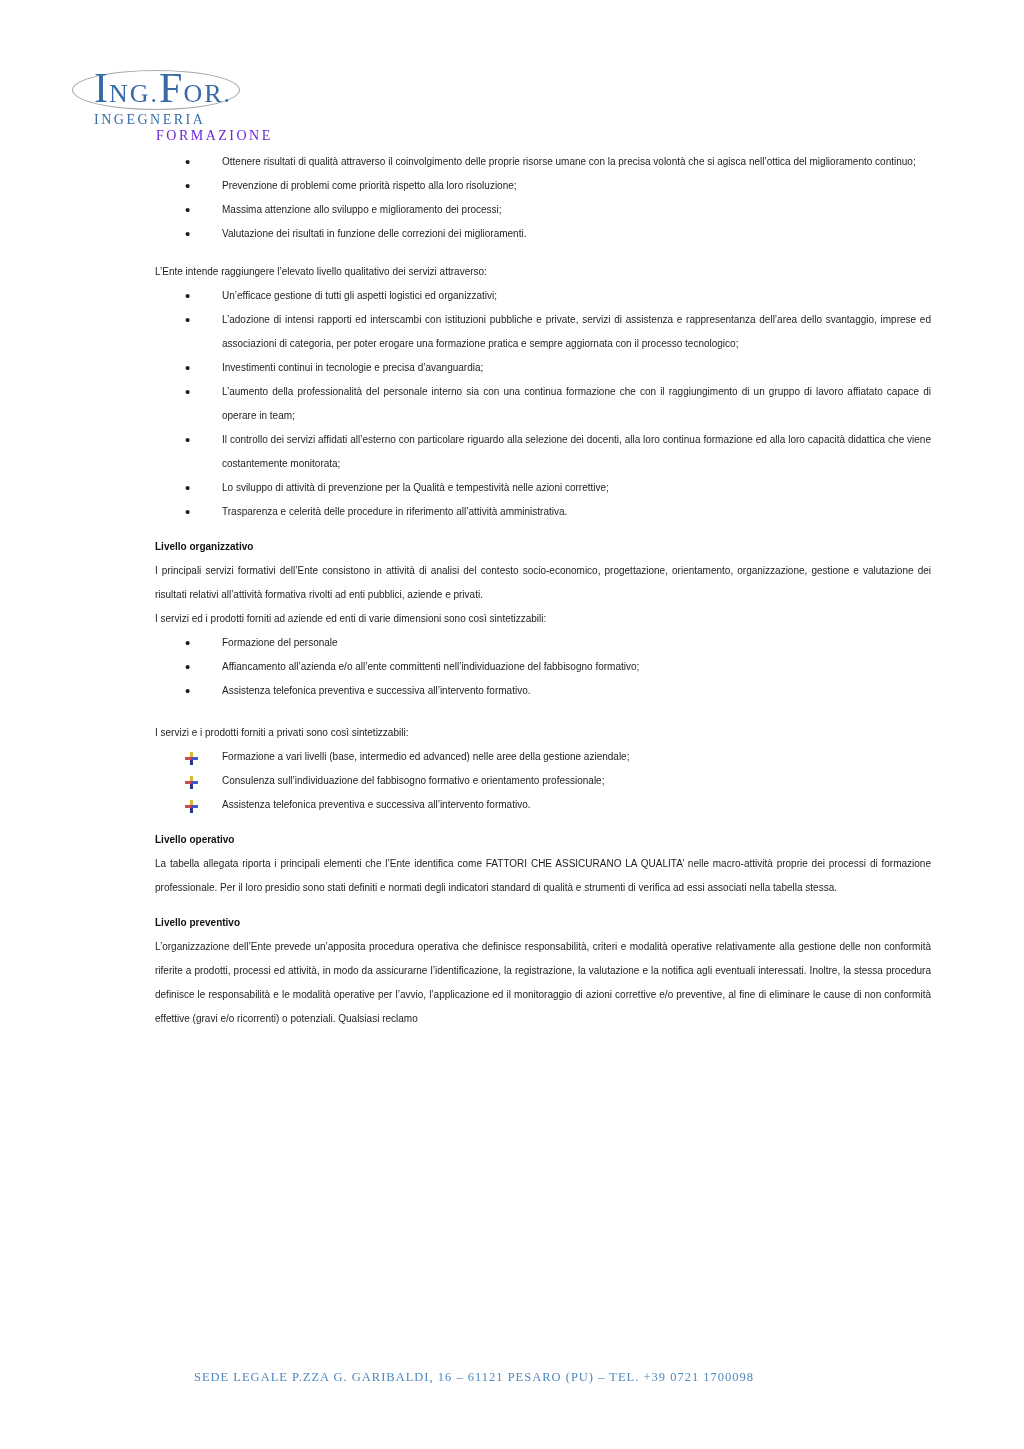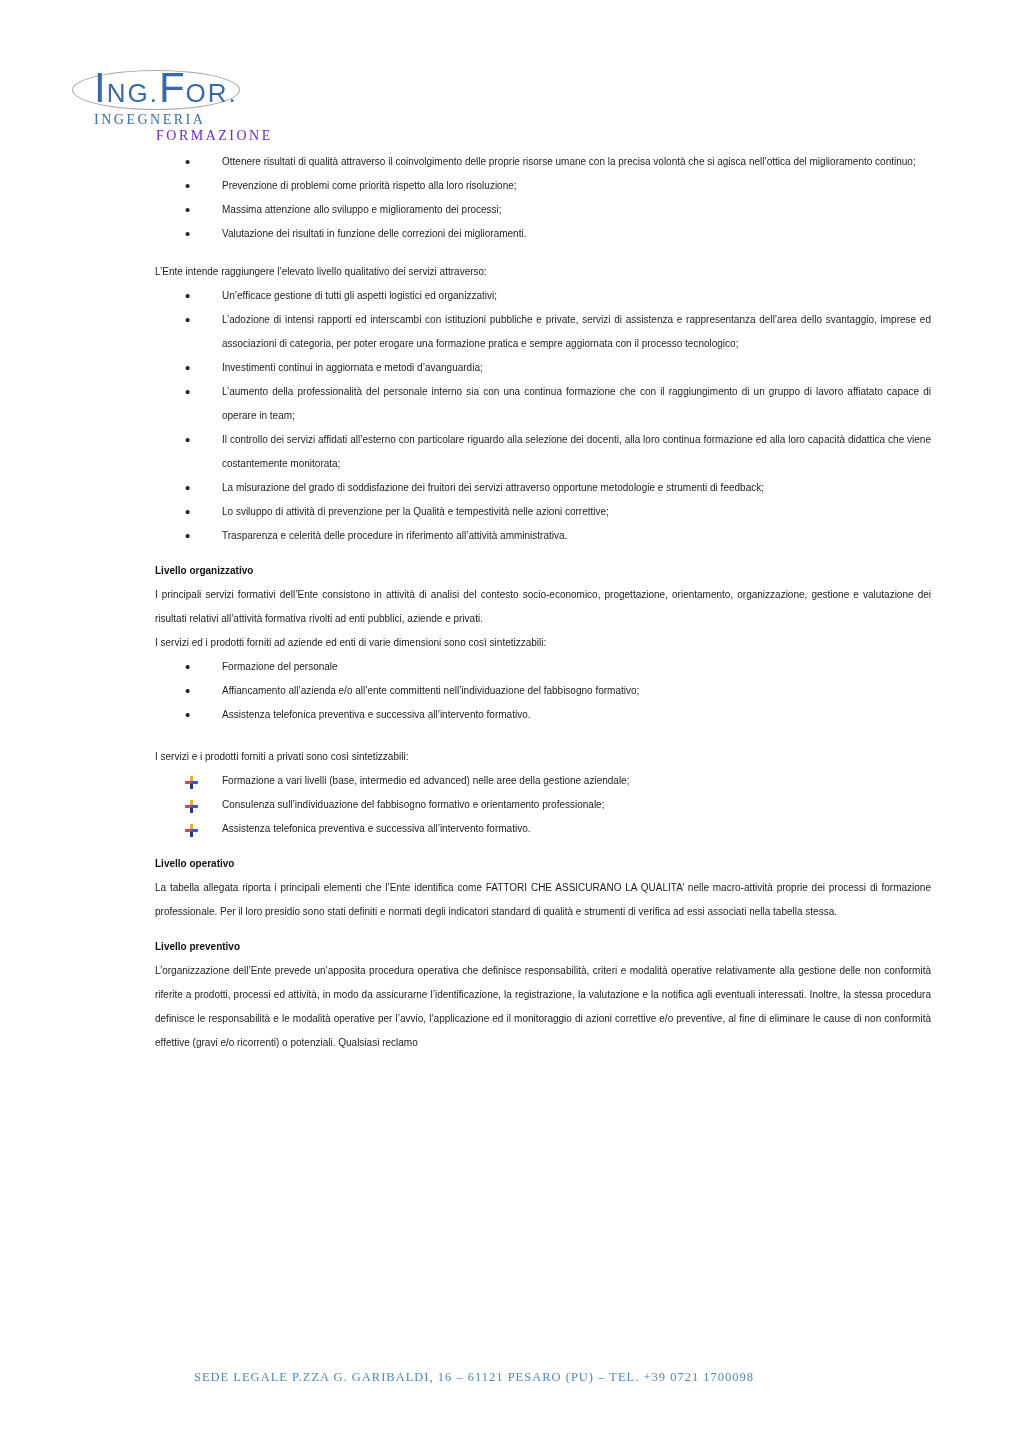--- a/index.html
+++ b/index.html
@@ -11,21 +11,21 @@
   }
 
   
   .logo { position:absolute; left:70px; top:62px; width:260px; height:90px; }
   .logo-ellipse {
     position:absolute; left:2px; top:8px; width:166px; height:38px;
     border:1.5px solid #a8a8a8; border-radius:50%;
   }
   .logo-main {
     position:absolute; left:24px; top:0; white-space:nowrap;
-    font-family:Liberation Sans, sans-serif; color:#386ba6; letter-spacing:1px;
+    font-family:Liberation Serif, serif; color:#386ba6; letter-spacing:1px;
   }
   .logo-main .big   { font-size:42px; line-height:52px; }
   .logo-main .small { font-size:26px; line-height:52px; letter-spacing:2px; }
   .logo-sub1 {
     position:absolute; left:24px; top:50px;
     font-family:"Liberation Serif", serif; font-size:14px;
     letter-spacing:2.5px; color:#3a6ea8;
   }
   .logo-sub2 {
     position:absolute; left:86px; top:66px;
@@ -79,24 +79,23 @@
     <li>Ottenere risultati di qualità attraverso il coinvolgimento delle proprie risorse umane con la precisa volontà che si agisca nell’ottica del miglioramento continuo;</li>
     <li>Prevenzione di problemi come priorità rispetto alla loro risoluzione;</li>
     <li>Massima attenzione allo sviluppo e miglioramento dei processi;</li>
     <li>Valutazione dei risultati in funzione delle correzioni dei miglioramenti.</li>
   </ul>
 
   <p class="mt14">L’Ente intende raggiungere l’elevato livello qualitativo dei servizi attraverso:</p>
   <ul class="dot">
     <li>Un’efficace gestione di tutti gli aspetti logistici ed organizzativi;</li>
     <li>L’adozione di intensi rapporti ed interscambi con istituzioni pubbliche e private, servizi di assistenza e rappresentanza dell’area dello svantaggio, imprese ed associazioni di categoria, per poter erogare una formazione pratica e sempre aggiornata con il processo tecnologico;</li>
-    <li>Investimenti continui in aggiornata e metodi d’avanguardia;</li>
+    <li>Investimenti continui in tecnologie e precisa d’avanguardia;</li>
     <li>L’aumento della professionalità del personale interno sia con una continua formazione che con il raggiungimento di un gruppo di lavoro affiatato capace di operare in team;</li>
     <li>Il controllo dei servizi affidati all’esterno con particolare riguardo alla selezione dei docenti, alla loro continua formazione ed alla loro capacità didattica che viene costantemente monitorata;</li>
-    <li>La misurazione del grado di soddisfazione dei fruitori dei servizi attraverso opportune metodologie e strumenti di feedback;</li>
     <li>Lo sviluppo di attività di prevenzione per la Qualità e tempestività nelle azioni correttive;</li>
     <li>Trasparenza e celerità delle procedure in riferimento all’attività amministrativa.</li>
   </ul>
 
   <p class="h mt26">Livello organizzativo</p>
   <p class="just">I principali servizi formativi dell’Ente consistono in attività di analisi del contesto socio-economico, progettazione, orientamento, organizzazione, gestione e valutazione dei risultati relativi all’attività formativa rivolti ad enti pubblici, aziende e privati.</p>
   <p>I servizi ed i prodotti forniti ad aziende ed enti di varie dimensioni sono così sintetizzabili:</p>
   <ul class="dot">
     <li>Formazione del personale</li>
     <li>Affiancamento all’azienda e/o all’ente committenti nell’individuazione del fabbisogno formativo;</li>

